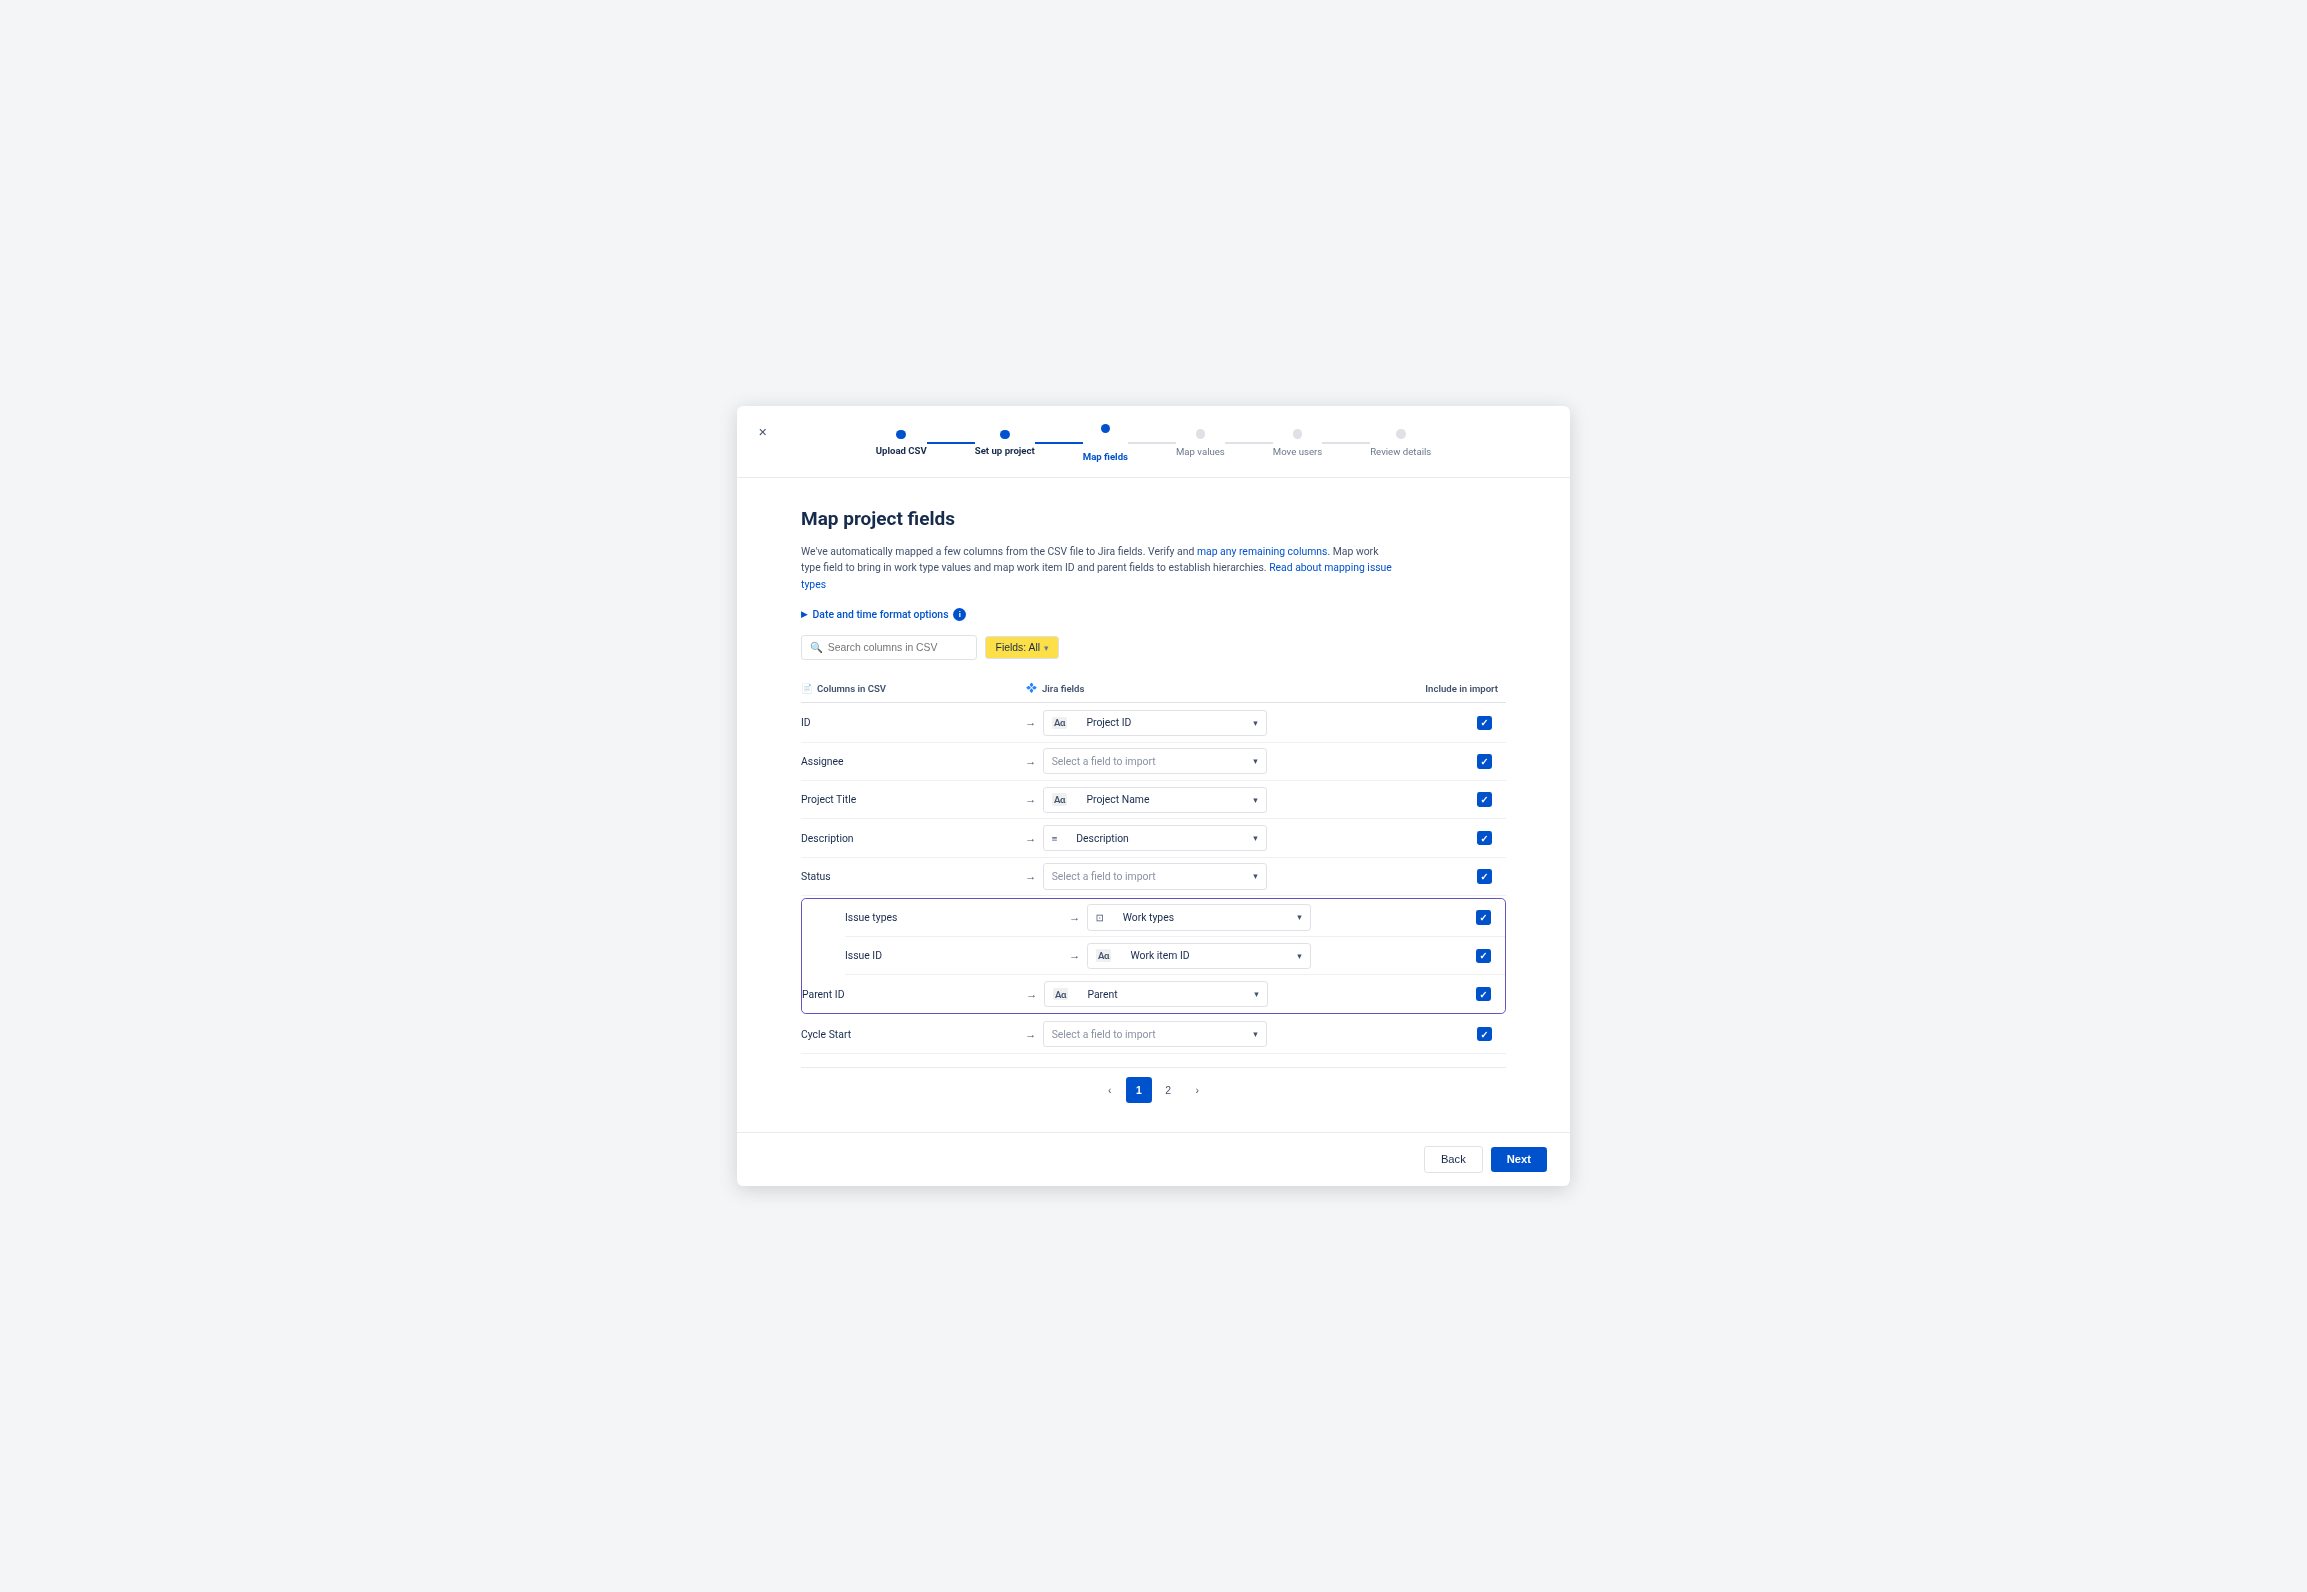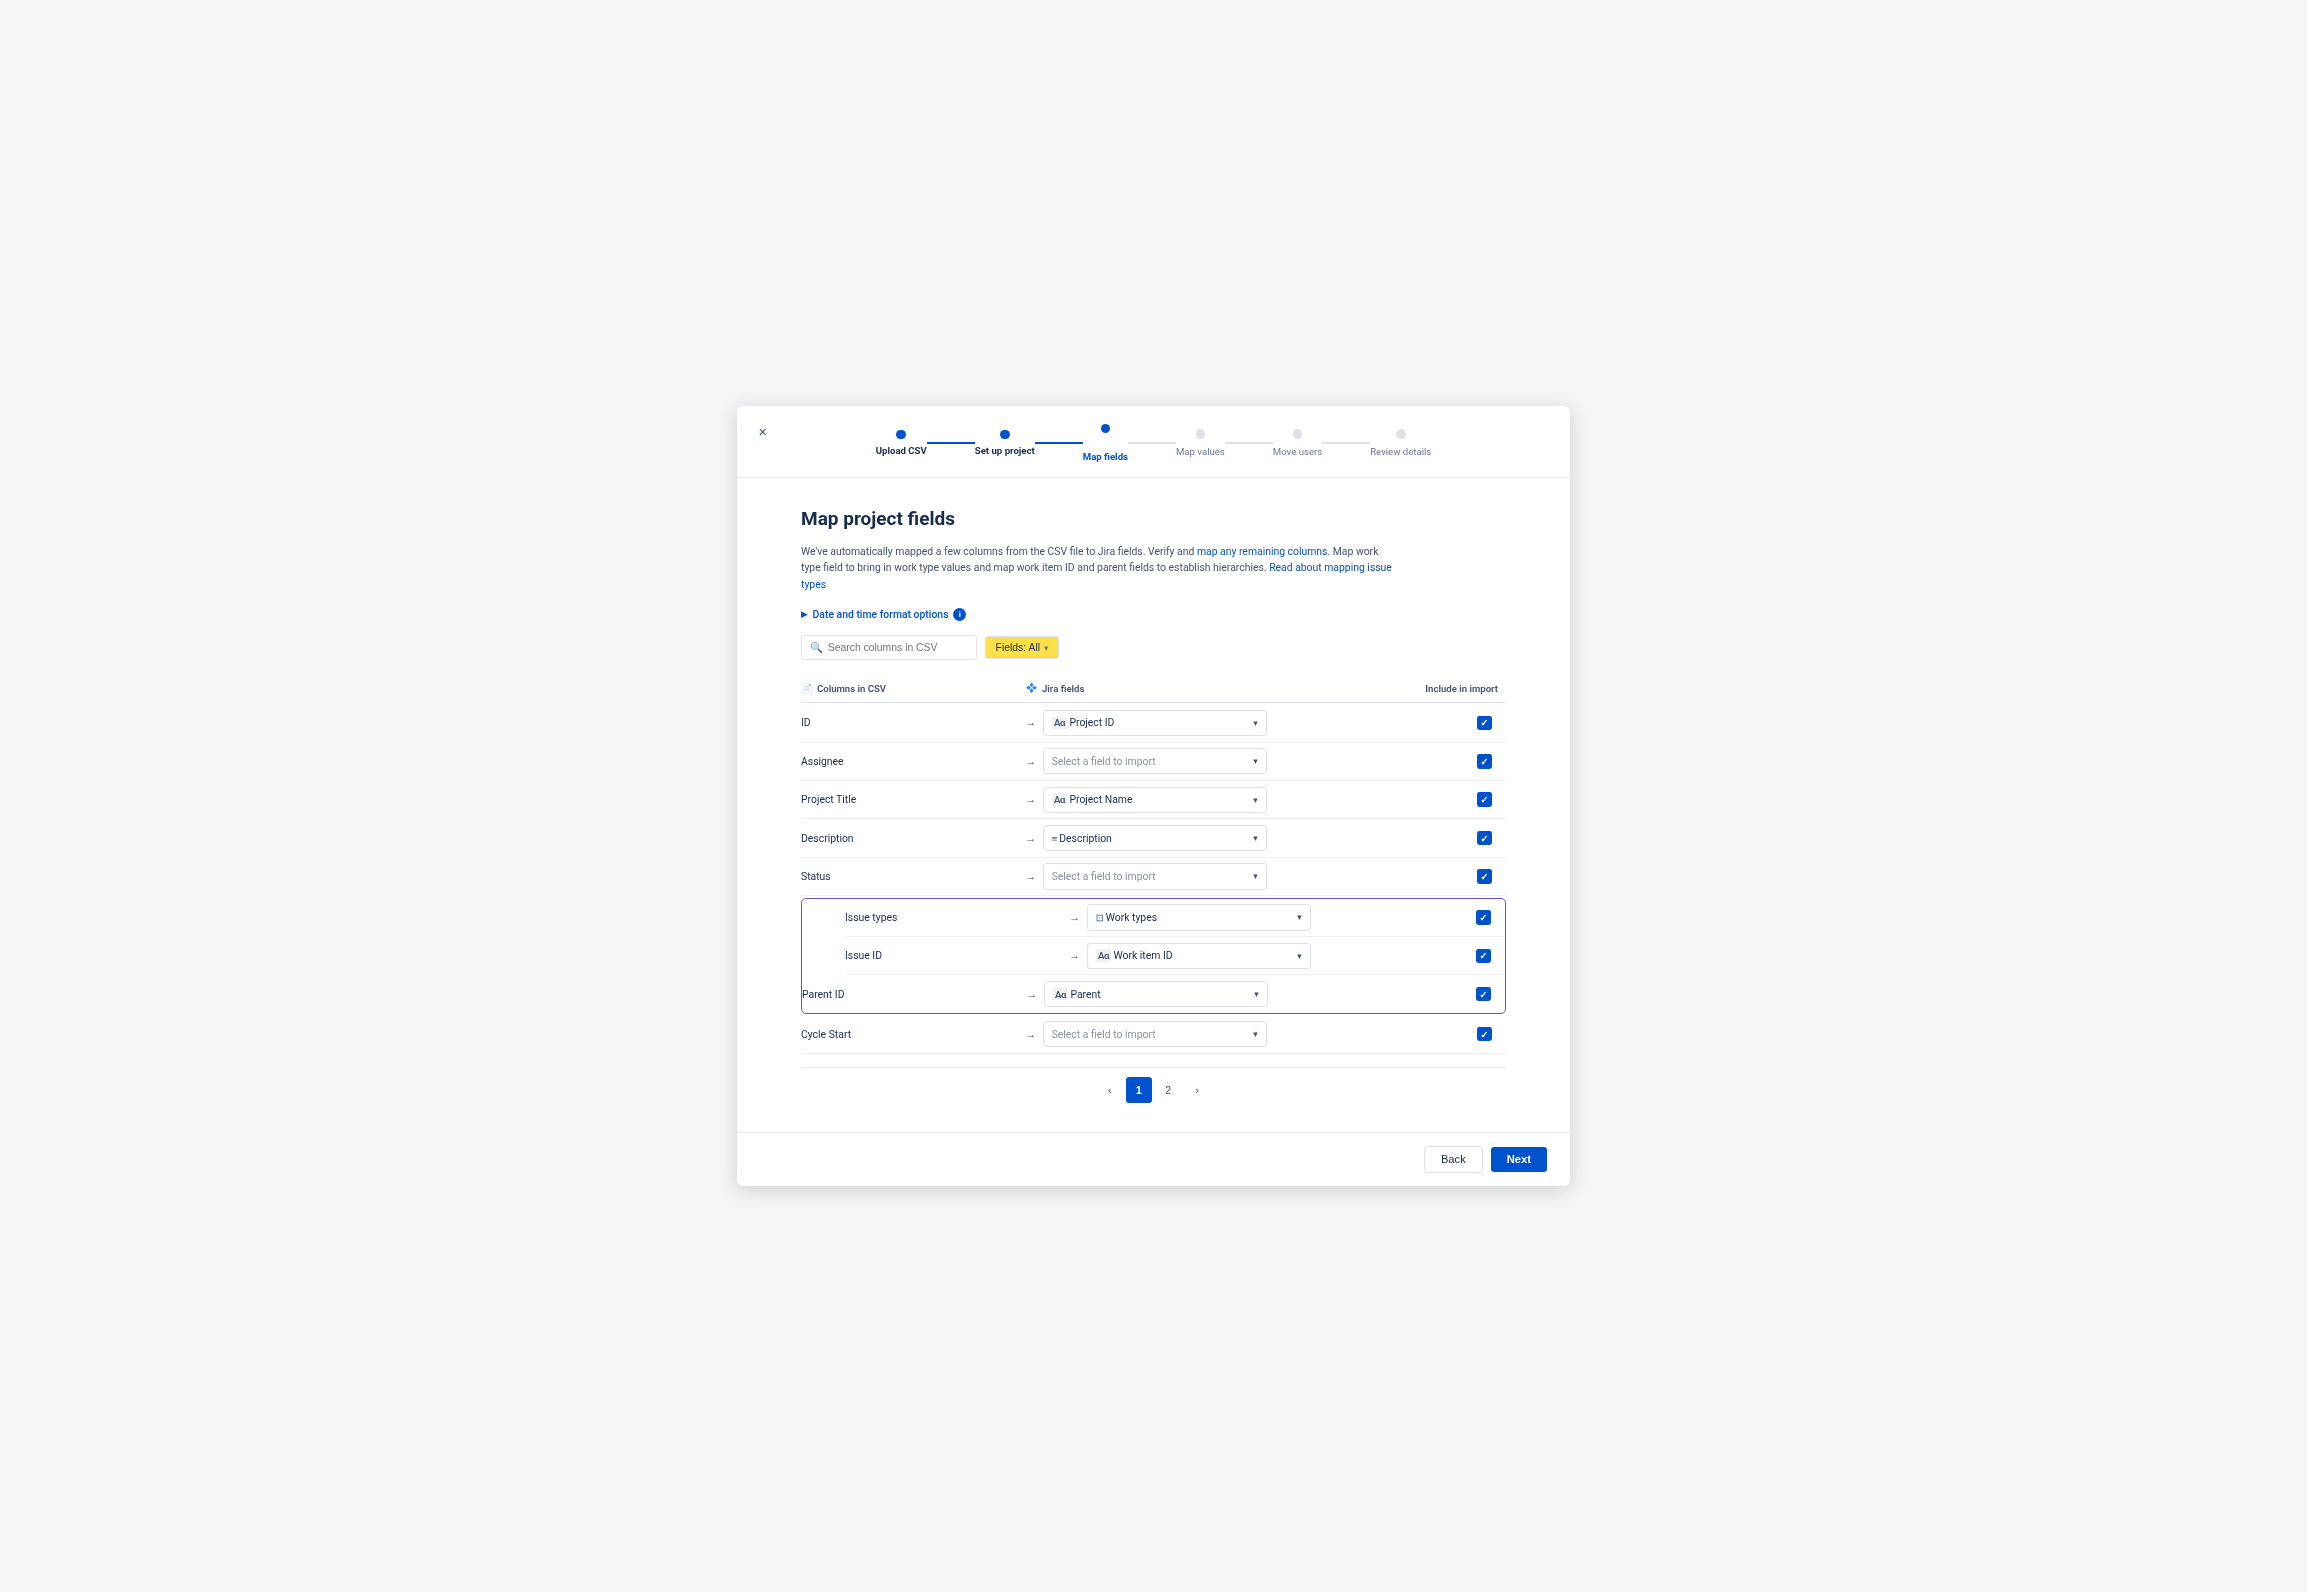--- a/index.html
+++ b/index.html
@@ -239,21 +239,21 @@
       background: white;
       cursor: pointer;
       font-size: 10.4px;
       color: #172b4d;
       width: 224px;
     }
     .field-select.placeholder { color: #8993a4; }
     .field-select .select-inner {
       display: flex;
       align-items: center;
-      gap: 2px;
+      gap: 19px;
     }
     .field-select .chevron-down { color: #42526e; font-size: 8.8px; }
 
     
     .highlight-group {
       border: 1.6px solid #6554c0;
       border-radius: 4.8px;
       overflow: visible;
       margin: 1.6px 0;
     }

